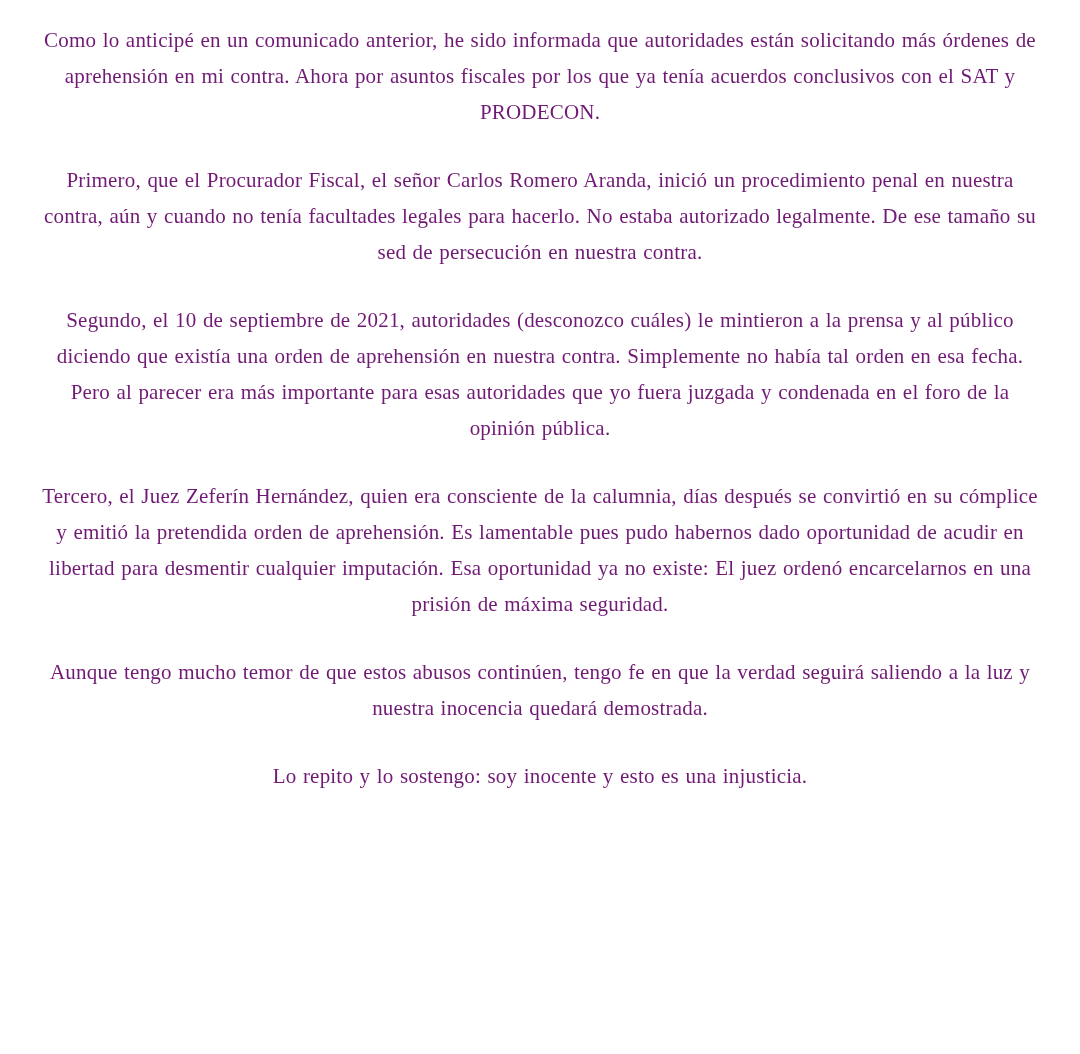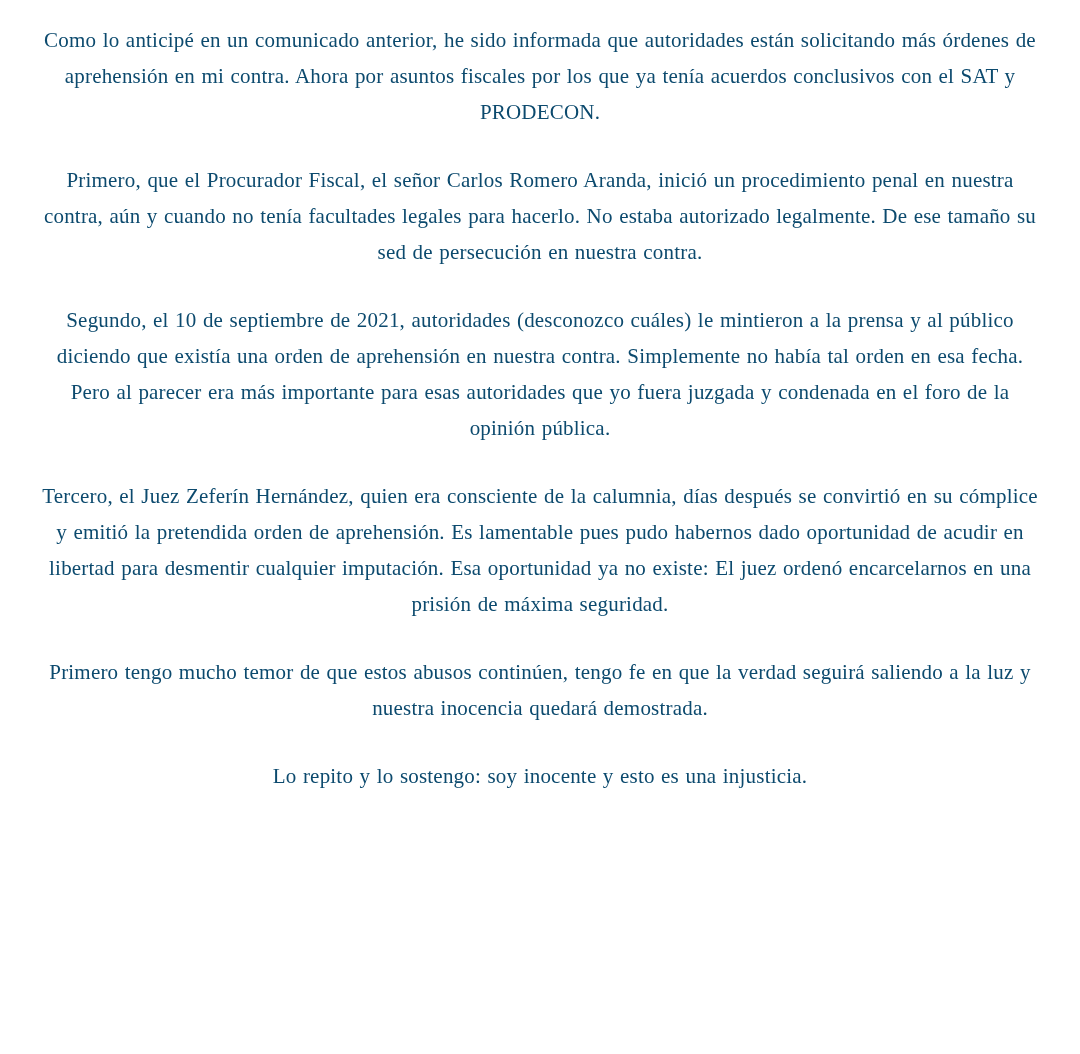--- a/index.html
+++ b/index.html
@@ -16,21 +16,21 @@
   .page {
     box-sizing: border-box;
     width: 1080px;
     height: 1054px;
     padding: 22px 38px 10px 38px;
     background: #ffffff;
   }
   .doc {
     max-width: 1004px;
     margin: 0 auto;
-    color: #0c4a6e;
+    color: #701a75;
     text-align: center;
   }
   .doc p {
     margin: 0 0 32px 0;
     font-size: 21px;
     line-height: 36px;
     letter-spacing: 0.2px;
     word-spacing: 1px;
   }
   .doc p:last-child {
@@ -39,16 +39,16 @@
 </style>
 </head>
 <body>
 
 <div class="page">
   <div class="doc">
     <p>Como lo anticipé en un comunicado anterior, he sido informada que autoridades están solicitando más órdenes de aprehensión en mi contra. Ahora por asuntos fiscales por los que ya tenía acuerdos conclusivos con el SAT y PRODECON.</p>
     <p>Primero, que el Procurador Fiscal, el señor Carlos Romero Aranda, inició un procedimiento penal en nuestra contra, aún y cuando no tenía facultades legales para hacerlo. No estaba autorizado legalmente. De ese tamaño su sed de persecución en nuestra contra.</p>
     <p>Segundo, el 10 de septiembre de 2021, autoridades (desconozco cuáles) le mintieron a la prensa y al público diciendo que existía una orden de aprehensión en nuestra contra. Simplemente no había tal orden en esa fecha. Pero al parecer era más importante para esas autoridades que yo fuera juzgada y condenada en el foro de la opinión pública.</p>
     <p>Tercero, el Juez Zeferín Hernández, quien era consciente de la calumnia, días después se convirtió en su cómplice y emitió la pretendida orden de aprehensión. Es lamentable pues pudo habernos dado oportunidad de acudir en libertad para desmentir cualquier imputación. Esa oportunidad ya no existe: El juez ordenó encarcelarnos en una prisión de máxima seguridad.</p>
-    <p>Primero tengo mucho temor de que estos abusos continúen, tengo fe en que la verdad seguirá saliendo a la luz y nuestra inocencia quedará demostrada.</p>
+    <p>Aunque tengo mucho temor de que estos abusos continúen, tengo fe en que la verdad seguirá saliendo a la luz y nuestra inocencia quedará demostrada.</p>
     <p>Lo repito y lo sostengo: soy inocente y esto es una injusticia.</p>
   </div>
 </div>
 
 </body></html>

